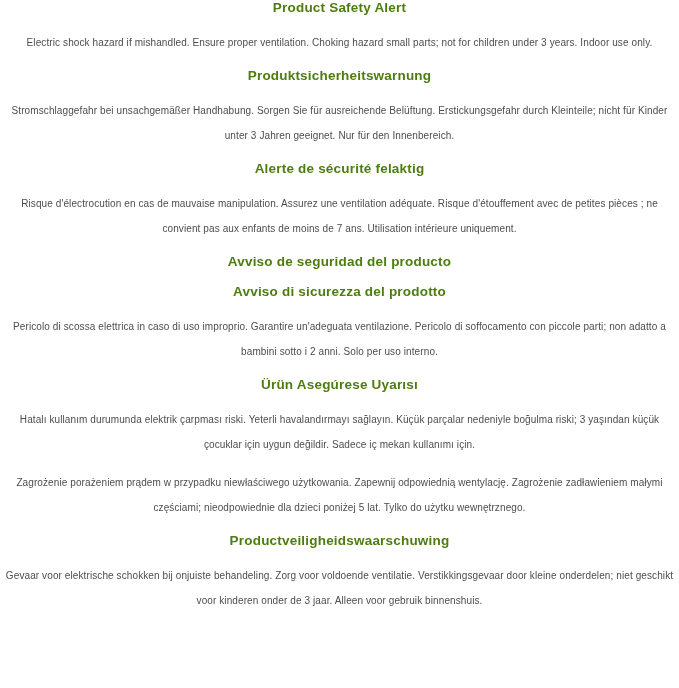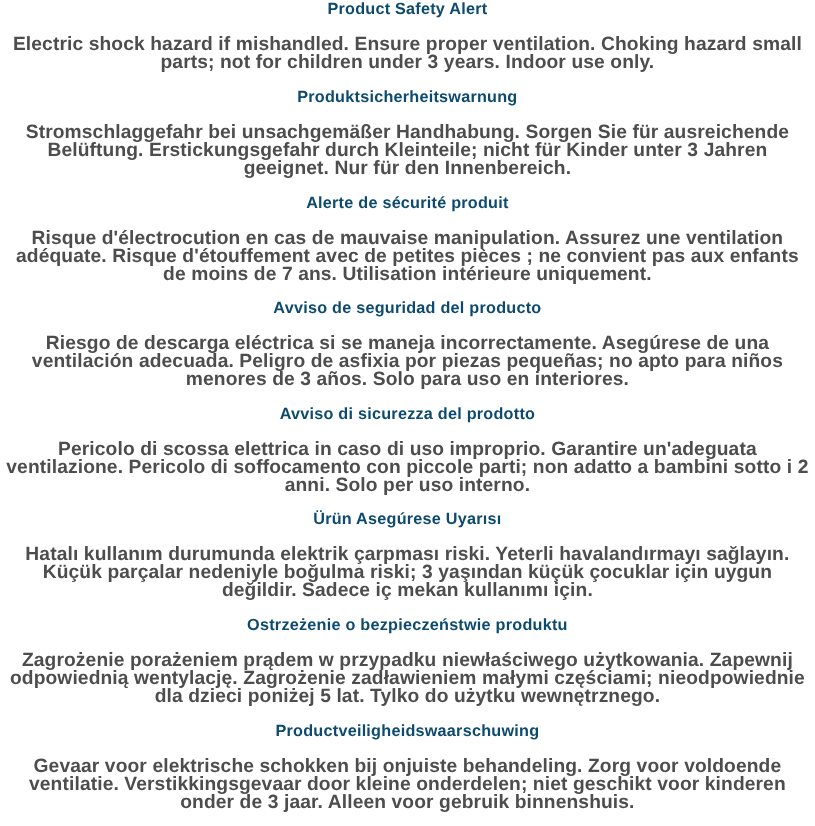--- a/index.html
+++ b/index.html
@@ -19,28 +19,28 @@
     padding: 0 4px;
     text-align: center;
   }
   .safety-section {
     margin: 0;
   }
   .safety-heading {
     font-size: 13.5px;
     line-height: 16px;
     font-weight: 700;
-    color: #0c4a6e;
+    color: #4d7c0f;
     letter-spacing: 0.2px;
     margin: 0 0 14px 0;
   }
   .safety-body {
-    font-size: 16px;
-    line-height: 15px;
-    font-weight: 700;
+    font-size: 10px;
+    line-height: 25px;
+    font-weight: 400;
     color: #4d4d4d;
     letter-spacing: 0.1px;
     margin: 0 0 13px 0;
   }
 </style>
 </head>
 <body>
 
 <div class="safety-doc">
 
@@ -48,42 +48,40 @@
     <h2 class="safety-heading">Product Safety Alert</h2>
     <p class="safety-body">Electric shock hazard if mishandled. Ensure proper ventilation. Choking hazard small parts; not for children under 3 years. Indoor use only.</p>
   </section>
 
   <section class="safety-section">
     <h2 class="safety-heading">Produktsicherheitswarnung</h2>
     <p class="safety-body">Stromschlaggefahr bei unsachgemäßer Handhabung. Sorgen Sie für ausreichende Belüftung. Erstickungsgefahr durch Kleinteile; nicht für Kinder unter 3 Jahren geeignet. Nur für den Innenbereich.</p>
   </section>
 
   <section class="safety-section">
-    <h2 class="safety-heading">Alerte de sécurité produit</h2>
+    <h2 class="safety-heading">Alerte de sécurité felaktig</h2>
     <p class="safety-body">Risque d'électrocution en cas de mauvaise manipulation. Assurez une ventilation adéquate. Risque d'étouffement avec de petites pièces ; ne convient pas aux enfants de moins de 7 ans. Utilisation intérieure uniquement.</p>
   </section>
 
   <section class="safety-section">
     <h2 class="safety-heading">Avviso de seguridad del producto</h2>
-    <p class="safety-body">Riesgo de descarga eléctrica si se maneja incorrectamente. Asegúrese de una ventilación adecuada. Peligro de asfixia por piezas pequeñas; no apto para niños menores de 3 años. Solo para uso en interiores.</p>
   </section>
 
   <section class="safety-section">
     <h2 class="safety-heading">Avviso di sicurezza del prodotto</h2>
     <p class="safety-body">Pericolo di scossa elettrica in caso di uso improprio. Garantire un'adeguata ventilazione. Pericolo di soffocamento con piccole parti; non adatto a bambini sotto i 2 anni. Solo per uso interno.</p>
   </section>
 
 
   <section class="safety-section">
     <h2 class="safety-heading">Ürün Asegúrese Uyarısı</h2>
     <p class="safety-body">Hatalı kullanım durumunda elektrik çarpması riski. Yeterli havalandırmayı sağlayın. Küçük parçalar nedeniyle boğulma riski; 3 yaşından küçük çocuklar için uygun değildir. Sadece iç mekan kullanımı için.</p>
   </section>
 
   <section class="safety-section">
-    <h2 class="safety-heading">Ostrzeżenie o bezpieczeństwie produktu</h2>
     <p class="safety-body">Zagrożenie porażeniem prądem w przypadku niewłaściwego użytkowania. Zapewnij odpowiednią wentylację. Zagrożenie zadławieniem małymi częściami; nieodpowiednie dla dzieci poniżej 5 lat. Tylko do użytku wewnętrznego.</p>
   </section>
 
   <section class="safety-section">
     <h2 class="safety-heading">Productveiligheidswaarschuwing</h2>
     <p class="safety-body">Gevaar voor elektrische schokken bij onjuiste behandeling. Zorg voor voldoende ventilatie. Verstikkingsgevaar door kleine onderdelen; niet geschikt voor kinderen onder de 3 jaar. Alleen voor gebruik binnenshuis.</p>
   </section>
 
 </div>
 

